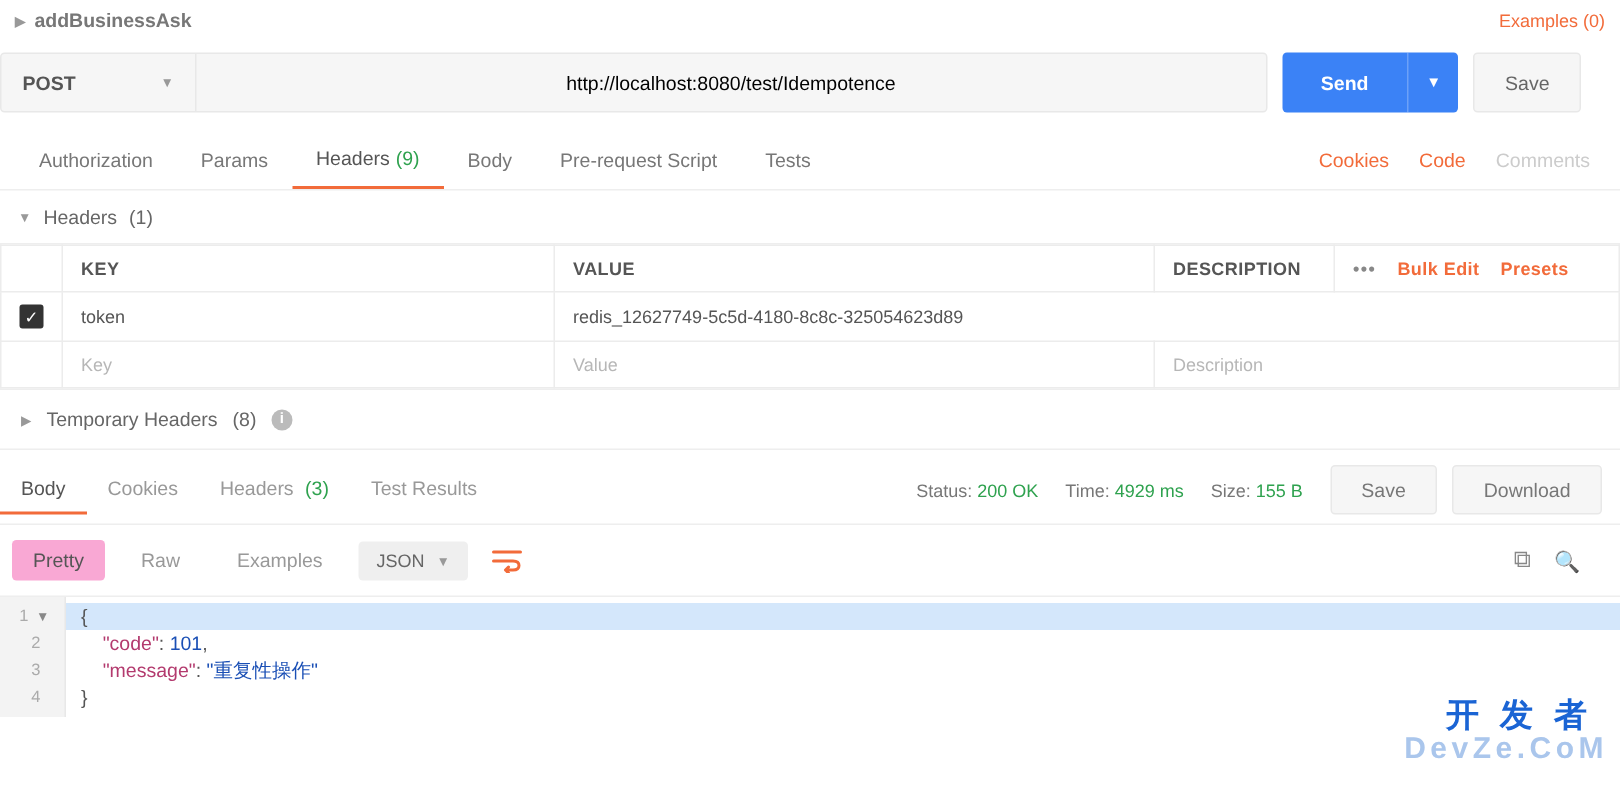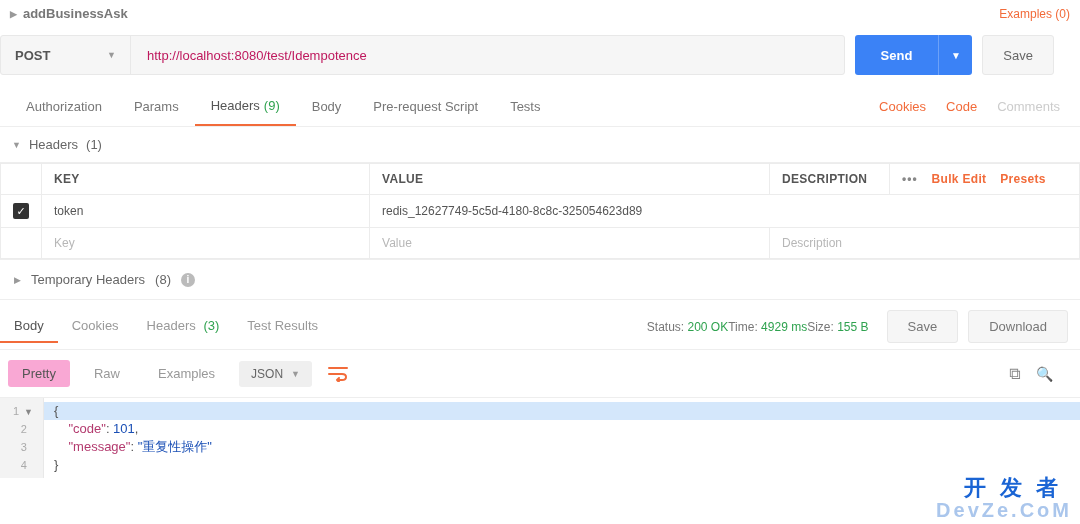--- a/index.html
+++ b/index.html
@@ -4,21 +4,21 @@
   <style>
     * { box-sizing: border-box; margin: 0; padding: 0; font-family: -apple-system, BlinkMacSystemFont, "Segoe UI", Arial, sans-serif; }
     body { width: 1080px; height: 524px; background: #fff; color: #555; font-size: 13px; overflow: hidden; position: relative; }
     .topbar { display: flex; justify-content: space-between; align-items: center; padding: 6px 10px; color: #666; }
     .topbar-left { display: flex; align-items: center; gap: 6px; font-weight: 600; color: #777; }
     .topbar-right a { color: #f26b3a; font-size: 12px; text-decoration: none; }
     .caret { font-size: 9px; color: #999; }
     .request-row { display: flex; gap: 10px; padding: 8px 26px 12px 0; align-items: stretch; }
     .method-url { display: flex; flex: 1; background: #f6f6f6; border: 1px solid #e8e8e8; border-radius: 3px; overflow: hidden; height: 40px; }
     .method-select { width: 130px; display: flex; align-items: center; justify-content: space-between; padding: 0 14px; color: #555; font-weight: 600; border-right: 1px solid #e8e8e8; }
-    .url-input { flex: 1; display: flex; align-items: center; padding: 0 16px; color: #be185d; }
+    .url-input { flex: 1; display: flex; align-items: center; padding: 0 16px; color: #000000; justify-content: center; }
     .send-btn { display: flex; align-items: stretch; background: #3b82f6; color: #fff; border-radius: 3px; overflow: hidden; font-weight: 600; }
     .send-main { padding: 0 26px; display: flex; align-items: center; }
     .send-drop { width: 34px; display: flex; align-items: center; justify-content: center; border-left: 1px solid rgba(255,255,255,0.25); font-size: 10px; }
     .save-btn { display: flex; align-items: center; padding: 0 20px; background: #f6f6f6; border: 1px solid #e8e8e8; border-radius: 3px; color: #666; font-weight: 500; }
     .req-tabs { display: flex; align-items: center; padding: 0 10px; border-bottom: 1px solid #eee; height: 40px; }
     .req-tabs .tab { padding: 0 16px; height: 100%; display: flex; align-items: center; color: #777; cursor: pointer; }
     .req-tabs .tab.active { color: #555; border-bottom: 2px solid #f26b3a; font-weight: 500; }
     .req-tabs .count { color: #2fa24f; margin-left: 4px; }
     .req-tabs .spacer { flex: 1; }
     .req-tabs .link { color: #f26b3a; padding: 0 10px; }
@@ -36,21 +36,21 @@
     .placeholder { color: #b7b7b7; }
     .checkbox { width: 16px; height: 16px; background: #333; border-radius: 2px; display: inline-flex; align-items: center; justify-content: center; color: #fff; font-size: 11px; }
     .temp-headers { display: flex; align-items: center; gap: 10px; padding: 12px 14px; color: #666; font-weight:500; border-top: 1px solid #eee; border-bottom: 1px solid #eee;}
     .info-icon { width: 14px; height: 14px; border-radius: 50%; background: #bbb; color: #fff; font-size: 10px; display: inline-flex; align-items: center; justify-content: center; font-weight: bold; }
     .resp-bar { display: flex; align-items: center; padding: 10px 12px 0 0; gap: 0; }
     .resp-tabs { display: flex; gap: 0; }
     .resp-tabs .rtab { padding: 8px 14px; color: #999; cursor: pointer; }
     .resp-tabs .rtab.active { color: #555; border-bottom: 2px solid #f26b3a; }
     .resp-tabs .count { color: #2fa24f; margin-left: 4px; }
     .resp-bar .spacer { flex: 1; }
-    .resp-meta { display: flex; align-items: center; font-size: 12px; color: #777; }
+    .resp-meta { display: flex; align-items: center; gap: 18px; font-size: 12px; color: #777; }
     .resp-meta .val { color: #2fa24f; }
     .resp-actions { display: flex; gap: 10px; margin-left: 18px; }
     .resp-actions .btn { background: #f6f6f6; border: 1px solid #e8e8e8; border-radius: 3px; padding: 8px 20px; color: #777; }
     .viewer-bar { display: flex; align-items: center; padding: 10px 8px; gap: 10px; border-top: 1px solid #eee; border-bottom: 1px solid #eee; margin-top: 6px;}
     .vtab { padding: 6px 14px; color: #999; border-radius: 3px; }
     .vtab.active { background: #f9a8d4; color: #555; font-weight: 400; }
     .format-sel { background: #efefef; border-radius: 3px; padding: 6px 12px; display: flex; align-items: center; gap: 8px; color: #666; font-size: 12px;}
     .wrap-btn { background: #fff; border: none; padding: 4px 6px; }
     .wrap-icon svg { display: block; }
     .viewer-bar .spacer { flex: 1; }
@@ -60,21 +60,21 @@
     .gutter { width: 44px; background: #f3f3f3; color: #aaa; text-align: right; padding: 4px 4px 4px 0; line-height: 18px; font-size: 11px; border-right: 1px solid #e8e8e8;}
     .gutter .ln { padding-right: 6px; height: 18px; }
     .gutter .fold { color: #888; font-size: 9px; display: inline-block; margin-left: 2px;}
     .code { padding: 4px 10px; line-height: 18px; flex: 1; }
     .code .line { height: 18px; white-space: pre; }
     .code .line.hl { background: #d4e7fb; margin-left: -10px; padding-left: 10px; margin-right: -10px; padding-right: 10px;}
     .k { color: #b33a6e; }
     .n { color: #1a4fb5; }
     .s { color: #1a4fb5; }
     .p { color: #555; }
-    .watermark { position: absolute; right: 8px; bottom: 2px; text-align: right; pointer-events: none; }
+    .watermark { position: absolute; right: 8px; bottom: 13px; text-align: right; pointer-events: none; }
     .watermark .cn { color: #1a64d4; font-size: 22px; font-weight: 700; letter-spacing: 14px; font-family: "SimHei","Microsoft YaHei",sans-serif;}
     .watermark .en { color: #aac6ec; font-size: 20px; letter-spacing: 3px; font-weight: 600; margin-top: -4px;}
   </style>
 </head>
 <body>
 
 <div class="topbar">
   <div class="topbar-left">
     <span class="caret">▶</span>
     <span>addBusinessAsk</span>

